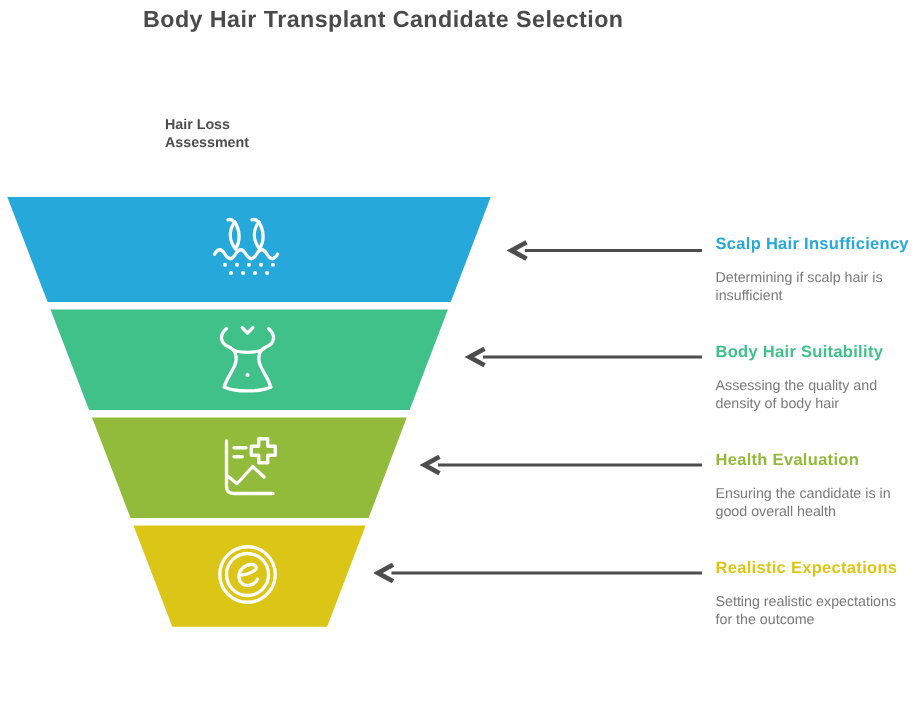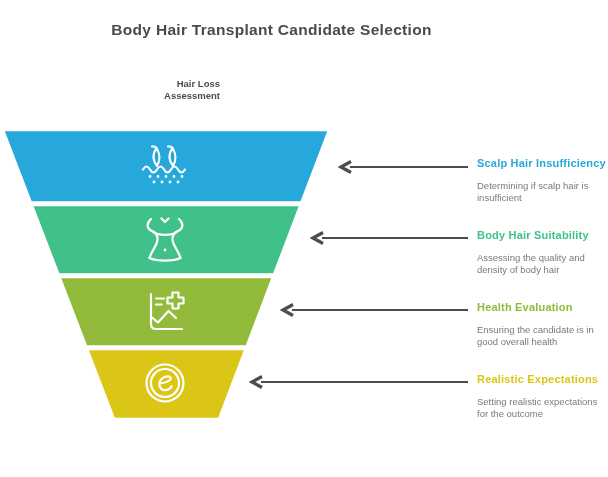--- a/index.html
+++ b/index.html
@@ -1,20 +1,20 @@
 <!DOCTYPE html>
 <html><head>
 <meta charset="utf-8">
 <style>
   html,body{margin:0;padding:0;background:#fff;}
   #app{position:relative;width:608px;height:477px;background:#ffffff;overflow:hidden;
        font-family:"Liberation Sans",sans-serif;}
   .page-title{position:absolute;top:5px;left:0;width:511px;text-align:center;
-      font-size:15.5px;font-weight:bold;color:#4a4a4a;letter-spacing:.3px;margin:16px;}
-  .endpoint-label{position:absolute;width:110px;text-align:right;font-size:9.5px;
+      font-size:15.5px;font-weight:bold;color:#4a4a4a;letter-spacing:.3px;margin:0;}
+  .endpoint-label{position:absolute;width:110px;text-align:left;font-size:9.5px;
       font-weight:bold;color:#4d4d4d;line-height:11.5px;white-space:pre-line;}
   #top-endpoint{left:110px;top:78px;}
   #bottom-endpoint{left:110px;top:445px;}
   #funnel-svg{position:absolute;left:0;top:128px;}
   .funnel-stage{stroke:#ffffff;stroke-width:2.5;}
   .icon{stroke:#ffffff;stroke-width:2.2;fill:none;stroke-linecap:round;stroke-linejoin:round;}
   .icon .dot{fill:#ffffff;stroke:none;}
   .arrow{position:absolute;}
   .arrow line{stroke-width:2;}
   .arrow polyline{fill:none;stroke-width:3.2;}

